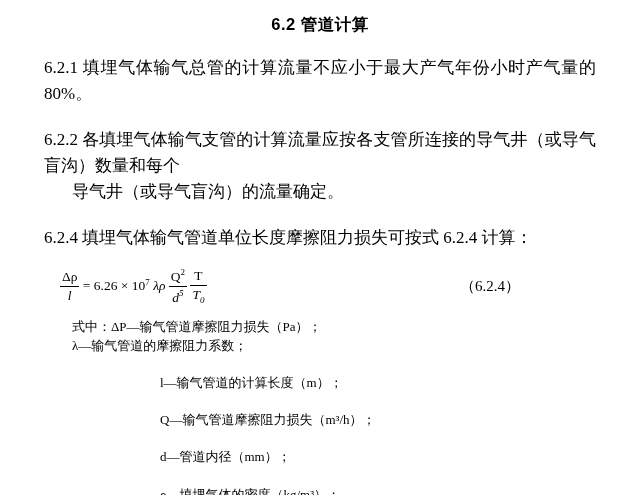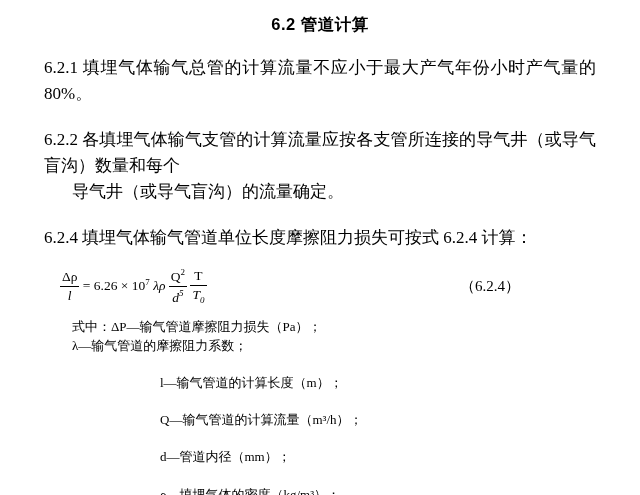--- a/index.html
+++ b/index.html
@@ -152,21 +152,21 @@
       </span>
     </div>
     <div class="formula-num">（6.2.4）</div>
   </div>
 
   <div class="where">
     <span class="where-inline">式中：</span><span class="where-inline">ΔP—输气管道摩擦阻力损失（Pa）；</span>
     <ul class="deflist">
       <li>λ—输气管道的摩擦阻力系数；</li>
       <li>l—输气管道的计算长度（m）；</li>
-      <li>Q—输气管道的计算流量（m³/h）；</li>
+      <li>Q—输气管道摩擦阻力损失（m³/h）；</li>
       <li>d—管道内径（mm）；</li>
       <li>ρ—填埋气体的密度（kg/m³）；</li>
       <li>T—填埋气体温度（K）；</li>
       
     </ul>
   </div>
 
 </div>
 
 </body></html>

